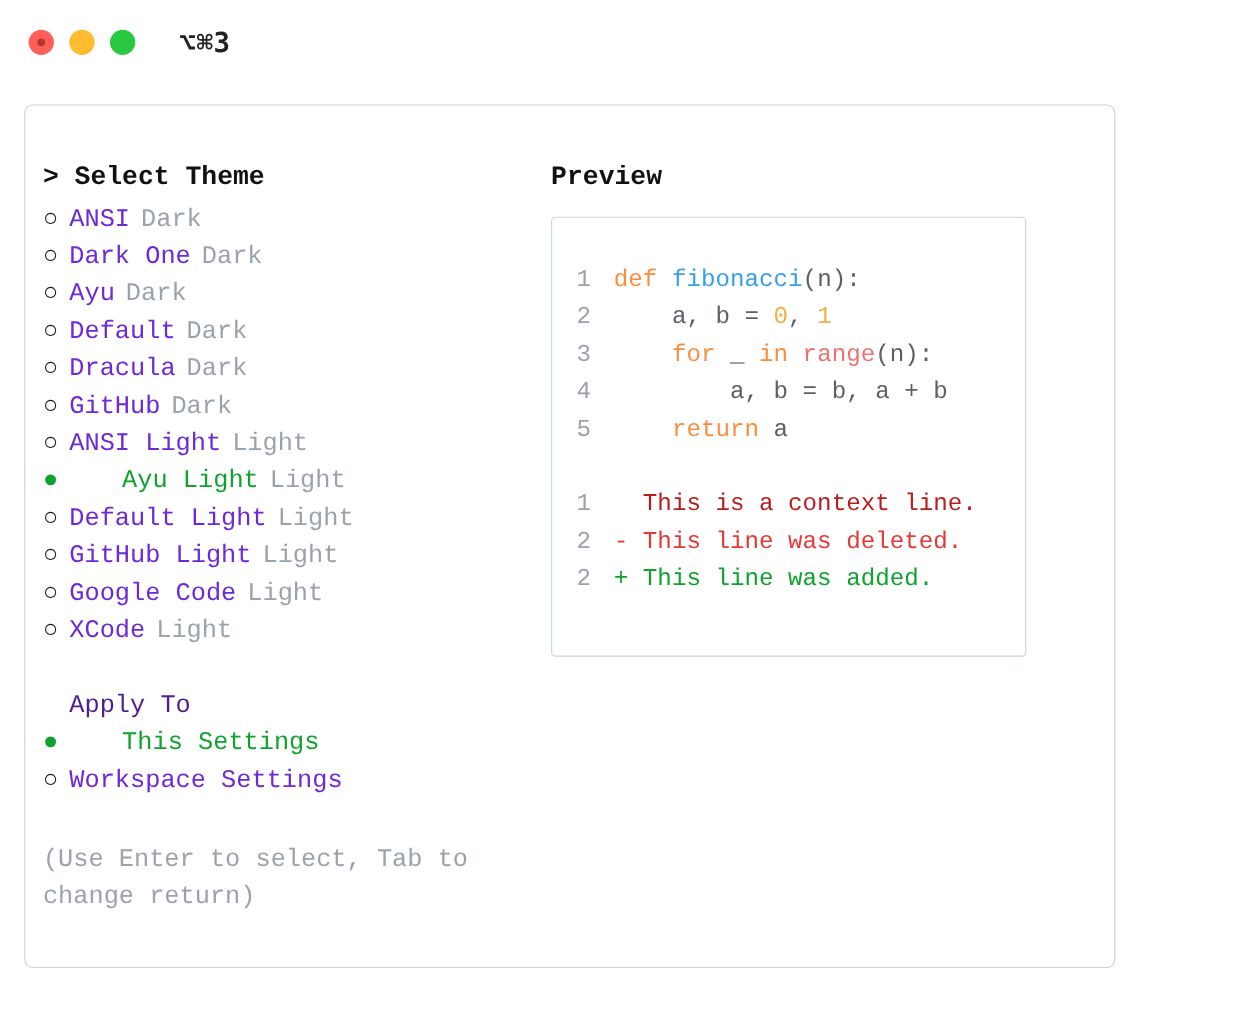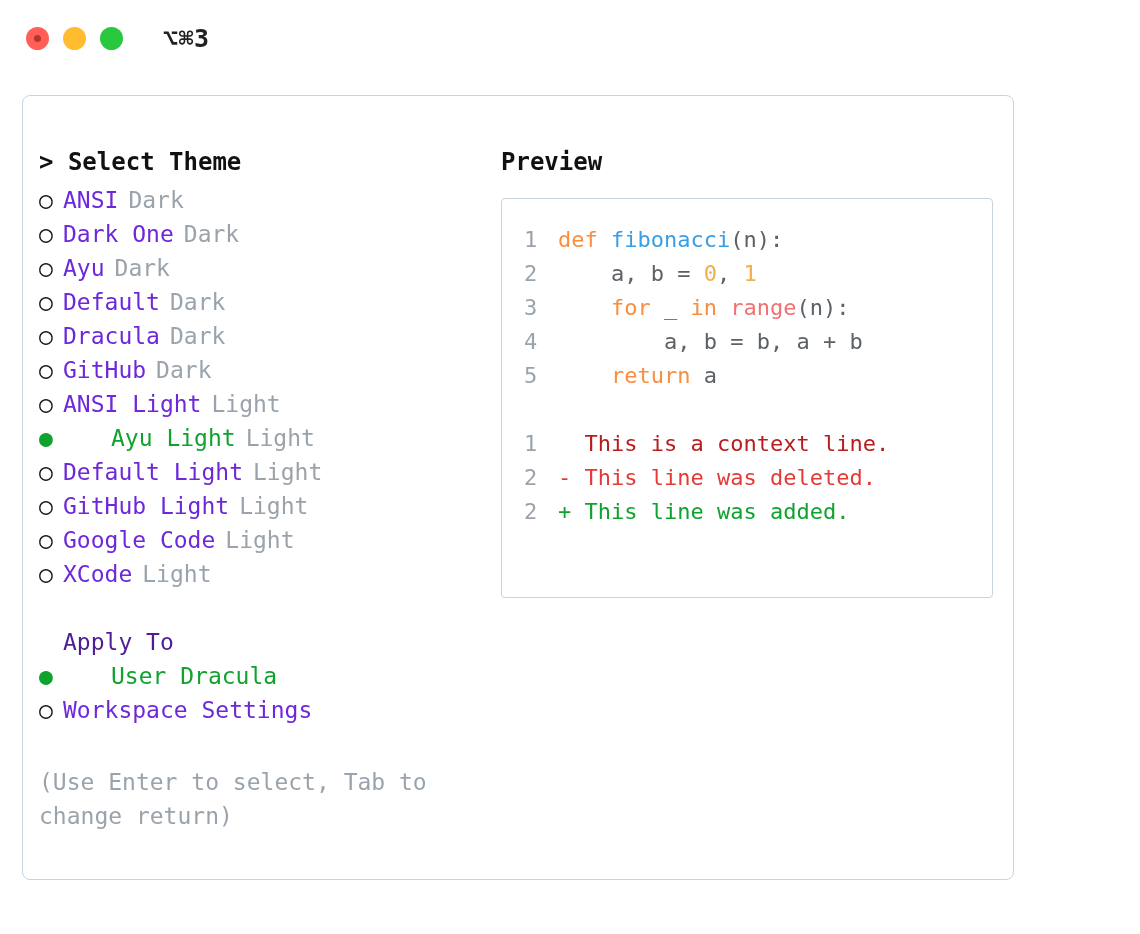--- a/index.html
+++ b/index.html
@@ -65,20 +65,21 @@
     height: 785px;
     border: 1px solid #c9d4de;
     border-radius: 8px;
     box-sizing: border-box;
     background: #ffffff;
   }
   .content {
     position: relative;
     width: 100%;
     height: 100%;
+    font-family: Liberation Mono, monospace;
   }
   .left-col {
     position: absolute;
     left: 16px;
     top: 52px;
     width: 440px;
   }
   .right-col {
     position: absolute;
     left: 478px;
@@ -133,24 +134,24 @@
   }
   .preview-title {
     font-size: 24px;
     font-weight: bold;
     color: #111111;
     margin-bottom: 22px;
   }
   .preview-box {
     border: 1px solid #c9d4de;
     border-radius: 4px;
-    width: 492px;
+    width: 432px;
     height: 400px;
     box-sizing: border-box;
-    padding: 24px 24px 24px 22px;
+    padding: 40px 24px 24px 22px;
     background: #ffffff;
   }
   .code-line {
     font-size: 22px;
     line-height: 34px;
     white-space: pre;
   }
   .ln {
     display: inline-block;
     width: 34px;
@@ -199,21 +200,21 @@
             <div class="opt"><span class="bullet">○</span><span class="label">Default Light</span><span class="variant">Light</span></div>
             <div class="opt"><span class="bullet">○</span><span class="label">GitHub Light</span><span class="variant">Light</span></div>
             <div class="opt"><span class="bullet">○</span><span class="label">Google Code</span><span class="variant">Light</span></div>
             <div class="opt"><span class="bullet">○</span><span class="label">XCode</span><span class="variant">Light</span></div>
           </div>
 
         <div class="section-gap"></div>
 
         <div class="subheading">Apply To</div>
         <div class="opt-list" id="apply-list">
-            <div class="opt selected"><span class="bullet">●</span><span class="label">User Dracula</span></div>
+            <div class="opt selected"><span class="bullet">●</span><span class="label">This Settings</span></div>
             <div class="opt"><span class="bullet">○</span><span class="label">Workspace Settings</span></div>
           </div>
 
         <div class="hint">(Use Enter to select, Tab to change return)</div>
       </div>
 
       <div class="right-col">
         <div class="preview-title">Preview</div>
         <div class="preview-box">
           <div id="code-block">

